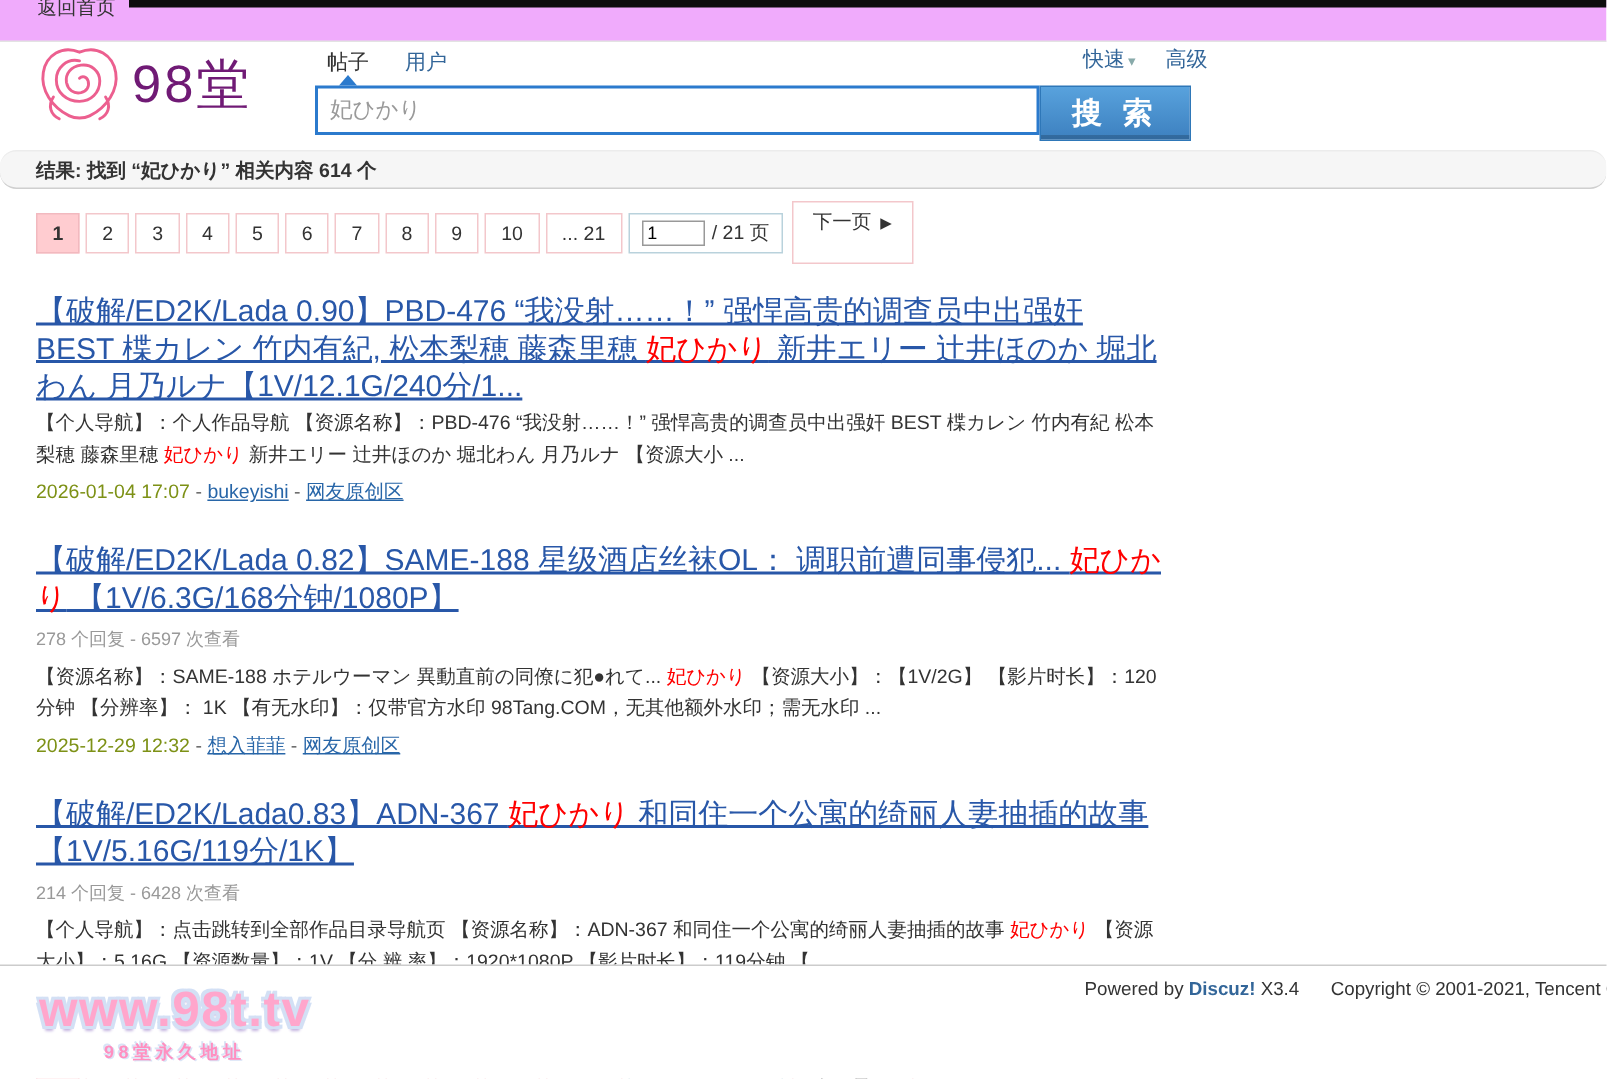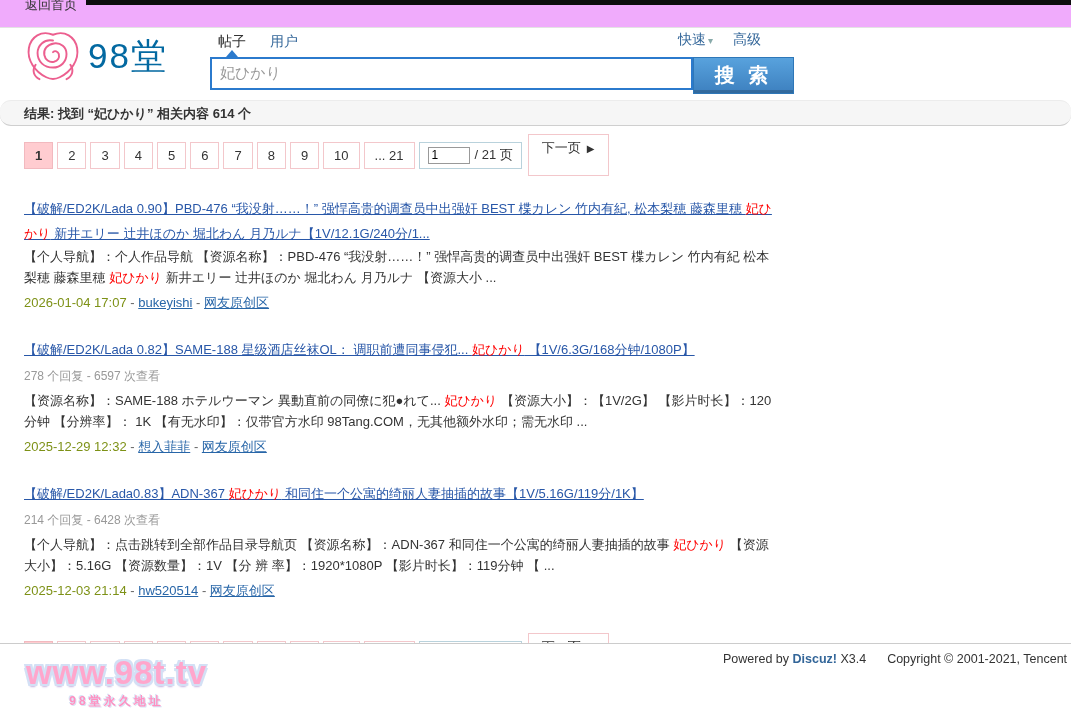--- a/index.html
+++ b/index.html
@@ -7,34 +7,34 @@
     font-family:"Liberation Sans","DejaVu Sans",sans-serif; }
 
   
   .topbar { position:relative; height:28px; background:#f0abfc; border-bottom:1px solid #e3e3e3; }
   .top-black-strip { position:absolute; left:86px; top:0; right:0; height:5px; background:#0d0d0d; }
   .back-link { position:absolute; left:25px; top:-4px; font-size:13px; color:#333; text-decoration:none; }
 
   
   .header { position:relative; height:72px; background:#fff; }
   .logo { position:absolute; left:22px; top:0; display:flex; align-items:center; cursor:pointer; }
-  .logo-text { font-size:35px; color:#0369a1; letter-spacing:2px; margin-left:4px; }
+  .logo-text { font-size:35px; color:#701a75; letter-spacing:2px; margin-left:4px; }
   .search-module { position:absolute; left:210px; top:2px; }
   .search-tabs { display:flex; gap:24px; height:24px; align-items:center; padding-left:8px; font-size:14px; }
   .tab-active { color:#333; font-weight:normal; cursor:pointer; }
   .tab-link { color:#369; text-decoration:none; cursor:pointer; }
   .tab-caret { position:absolute; left:16px; top:20px; width:0; height:0;
     border-left:6px solid transparent; border-right:6px solid transparent; border-bottom:7px solid #2b7acd; }
   .search-row { display:flex; align-items:flex-start; margin-top:3px; }
   .search-input { width:483px; height:33px; border:2px solid #2b7acd; padding:0 8px; font-size:15px;
     color:#9a9a9a; outline:none; font-family:inherit; }
   .search-btn { width:101px; height:37px; border:1px solid #2e77b8; cursor:pointer; color:#fff;
     font-size:20px; font-weight:bold; letter-spacing:4px;
     background:linear-gradient(#58a2dd,#3d80bf); box-shadow:inset 0 -3px 0 rgba(0,0,0,.18); }
-  .quick-links { position:absolute; left:678px; top:3px; display:flex; gap:20px; font-size:14px; }
+  .quick-links { position:absolute; left:722px; top:3px; display:flex; gap:20px; font-size:14px; }
   .quick-links a { color:#369; text-decoration:none; }
   .caret-down { color:#8aa; font-size:10px; margin-left:2px; }
 
   
   .result-bar { height:26px; line-height:25px; background:#f6f6f6; border-top:1px solid #ececec;
     border-bottom:1px solid #cfcfcf; padding-left:24px; font-size:13px; font-weight:bold; color:#333;border-radius:11px; }
 
   
   .pagination { padding:8px 0 0 24px; display:flex; align-items:center; }
   .pg { display:inline-block; height:27px; line-height:25px; padding:0 10px; margin-right:4px;
@@ -44,21 +44,21 @@
     padding:0 8px; margin-right:6px; font-size:13px; color:#333; }
   .pg-jump input { width:42px; height:17px; border:1px solid #999; font-size:12px; padding-left:3px;
     margin-right:5px; outline:none; font-family:inherit; }
   .pg-next { display:inline-block; height:42px; line-height:25px; padding:0 13px; border:1px solid #f3c7cb;
     background:#fff; color:#333; font-size:13px; cursor:pointer; }
   .pg-next .arrow { font-size:10px; margin-left:6px; }
 
   
   .results { padding:20px 0 0 24px; width:778px; }
   .result { margin-bottom:25px; }
-  .r-title { font-size:13px; line-height:25px; color:#2857a8; text-decoration:underline; cursor:pointer; display:block; }
+  .r-title { font-size:20px; line-height:25px; color:#2857a8; text-decoration:underline; cursor:pointer; display:block; }
   .hl { color:#f00; }
   .r-meta { font-size:12px; color:#999; margin:6px 0 5px; }
   .r-desc { font-size:13px; color:#333; line-height:21px; }
   .r-foot { font-size:13px; margin-top:6px; color:#666; }
   .r-date { color:#7d9116; }
   .r-foot a { color:#2866a8; text-decoration:underline; cursor:pointer; }
   .pagination.bottom { margin-top:10px; }
 
   
   .page-footer { position:absolute; top:643px; left:0; width:100%; height:76px; border-top:1px solid #ccc; background:#fff; }

